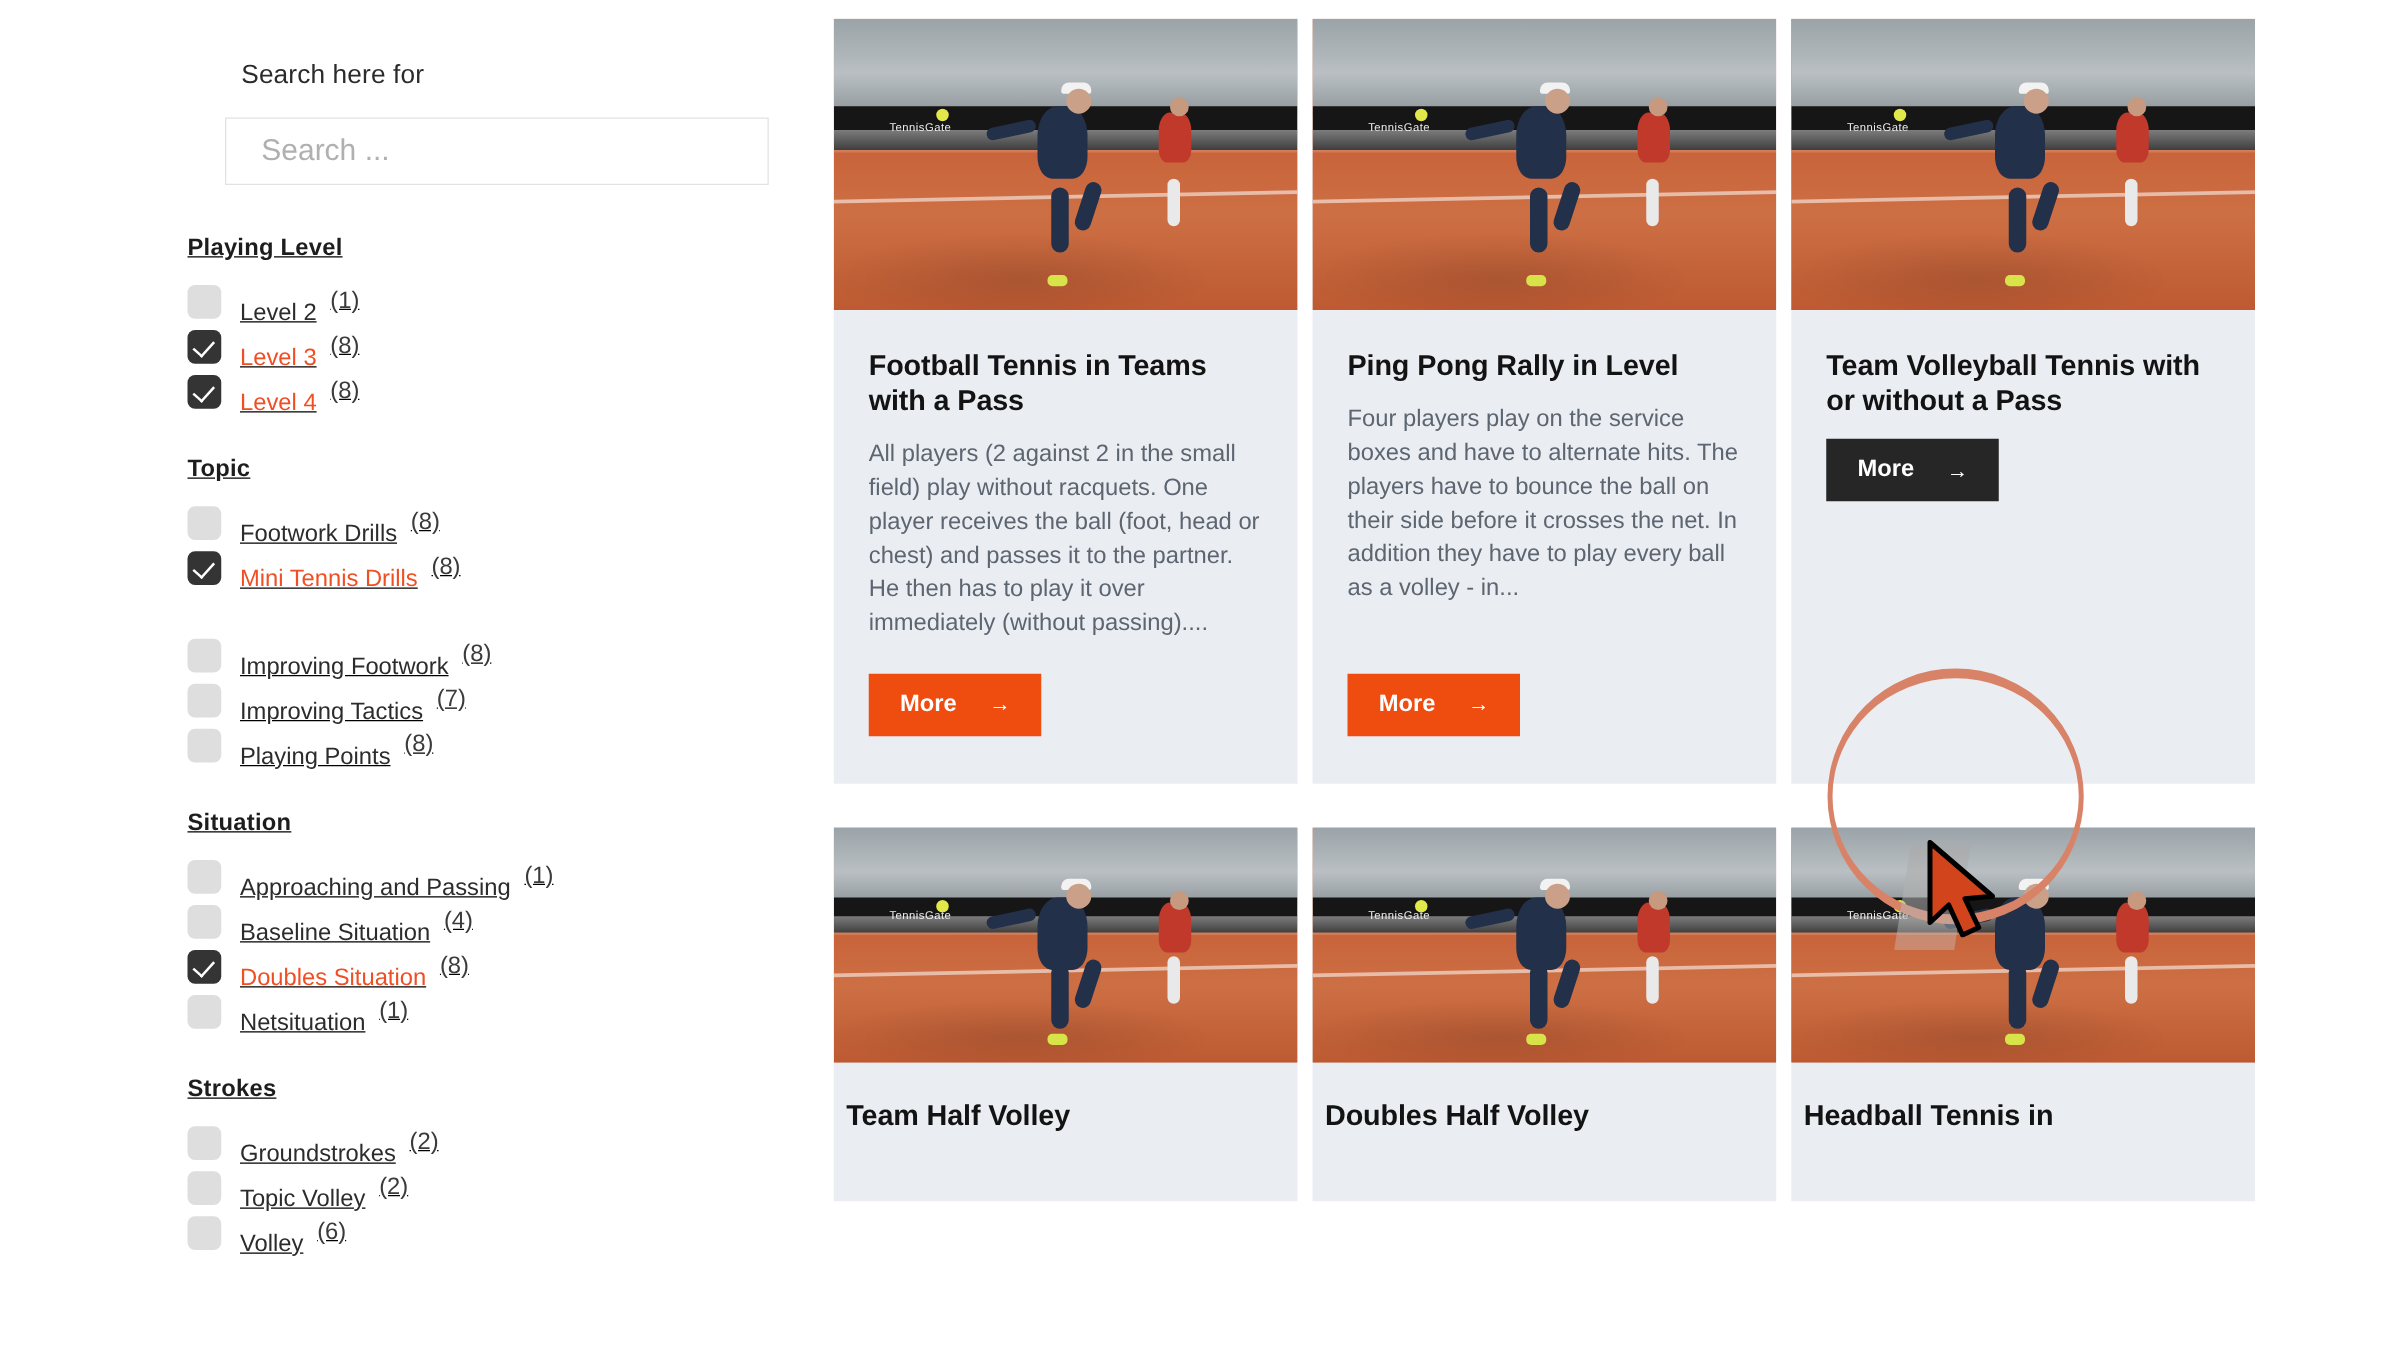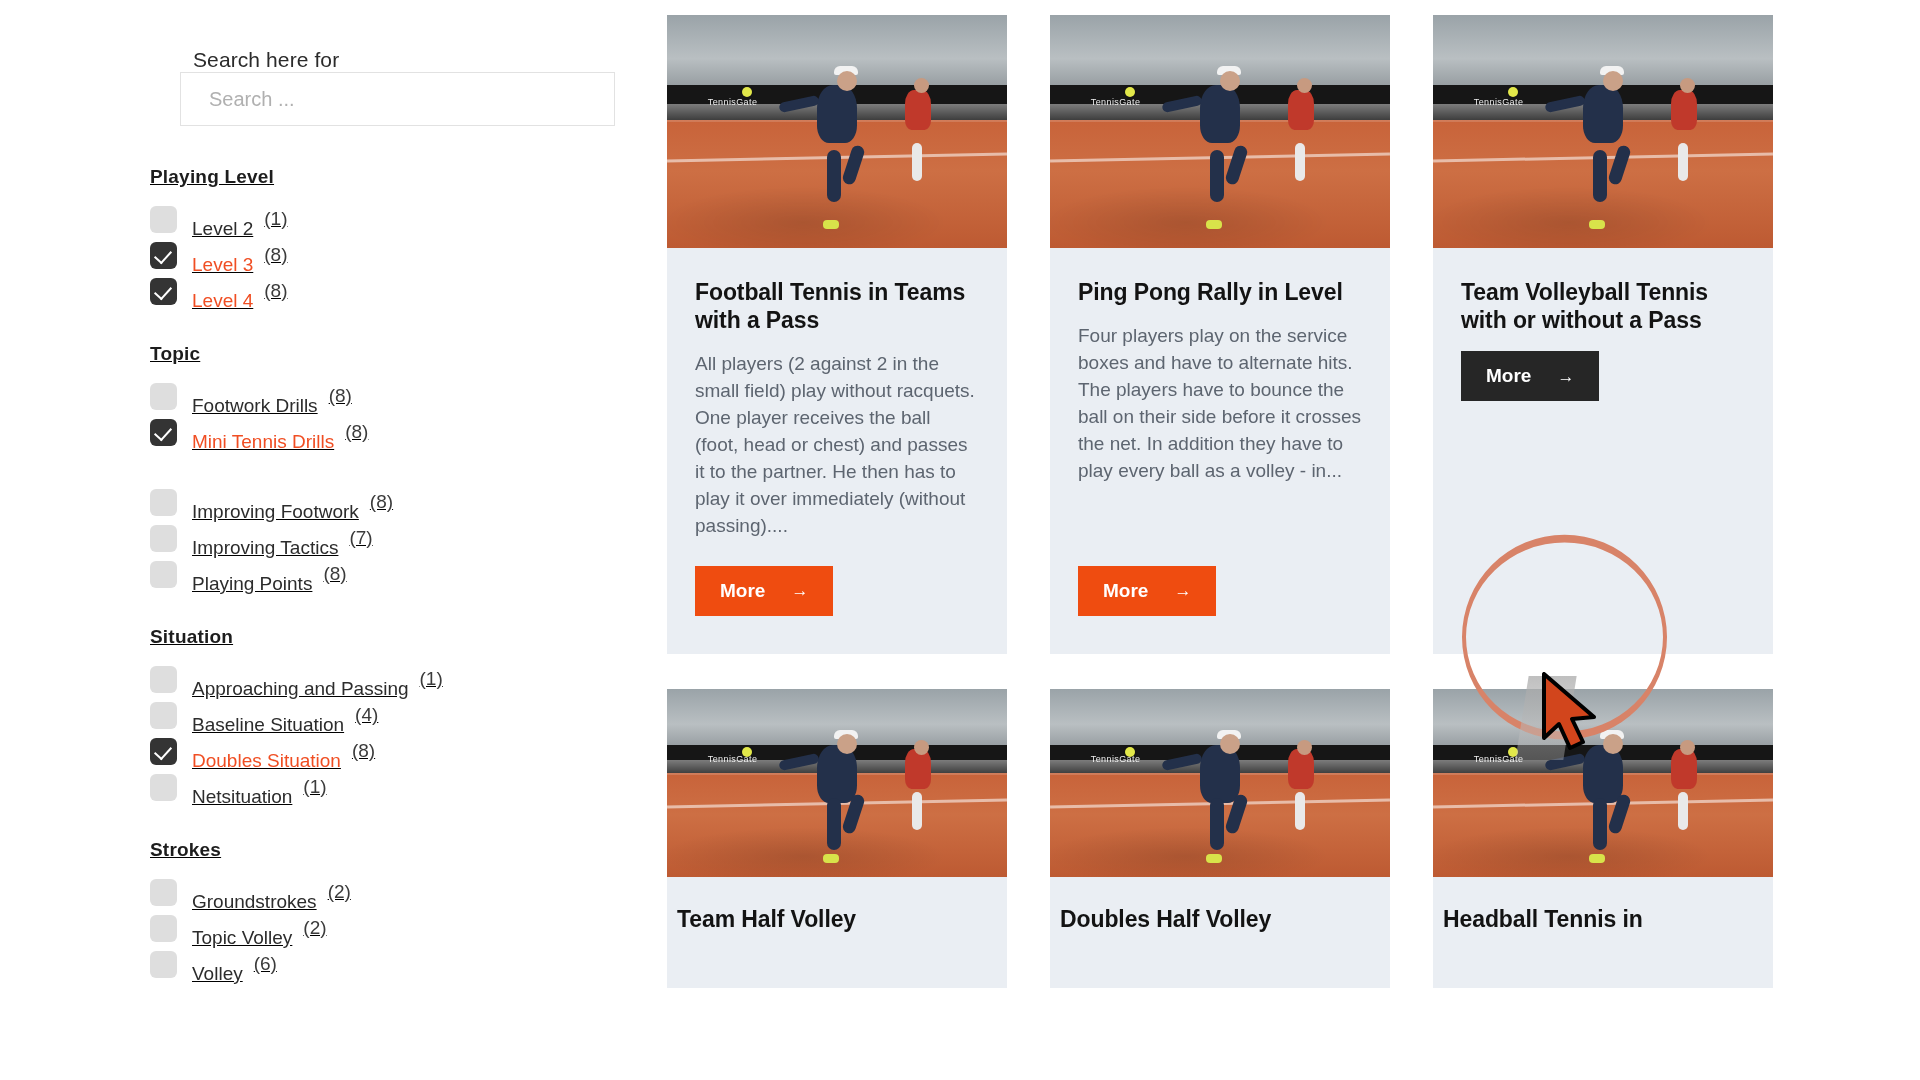--- a/index.html
+++ b/index.html
@@ -15,36 +15,37 @@
   .sidebar {
     width: 665px;
     flex: 0 0 665px;
     padding: 48px 0 0 150px;
     background: #fff;
   }
   .search-label {
     font-size: 21px;
     color: #2b2b2b;
     margin-left: 43px;
+    margin-bottom: 22px;
     letter-spacing: .1px;
   }
   .search-box {
     margin-left: 30px;
     width: 435px;
     height: 54px;
     border: 1px solid #e2e2e2;
     background: #fff;
     display: flex;
     align-items: center;
     padding: 0 0 0 28px;
   }
   .search-box input {
     border: 0; outline: 0; width: 100%;
     font-family: "Liberation Sans", sans-serif;
-    font-size: 20px; color: #555;
+    font-size: 24px; color: #555;
     background: transparent;
   }
   .search-box input::placeholder { color: #b0b0b0; }
 
   .filter-group { margin-top: 34px; text-decoration: underline; }
   .filter-group:first-of-type { margin-top: 40px; }
   .group-title {
     font-size: 19px;
     font-weight: bold;
     color: #1d1d1d;
@@ -86,21 +87,21 @@
     position: relative;
     padding-top: 15px;
     display: grid;
     grid-template-columns: 340px 340px 340px;
     column-gap: 43px;
     row-gap: 35px;
     align-content: start;
     padding-left: 2px;
   }
   .card {
-    width: 340px;
+    width: 371px;
     background: #eaeef3;
     display: flex;
     flex-direction: column;
     overflow: hidden;
   }
   .card-photo {
     height: 233px;
     position: relative;
     overflow: hidden;
     background: #c2643c;

